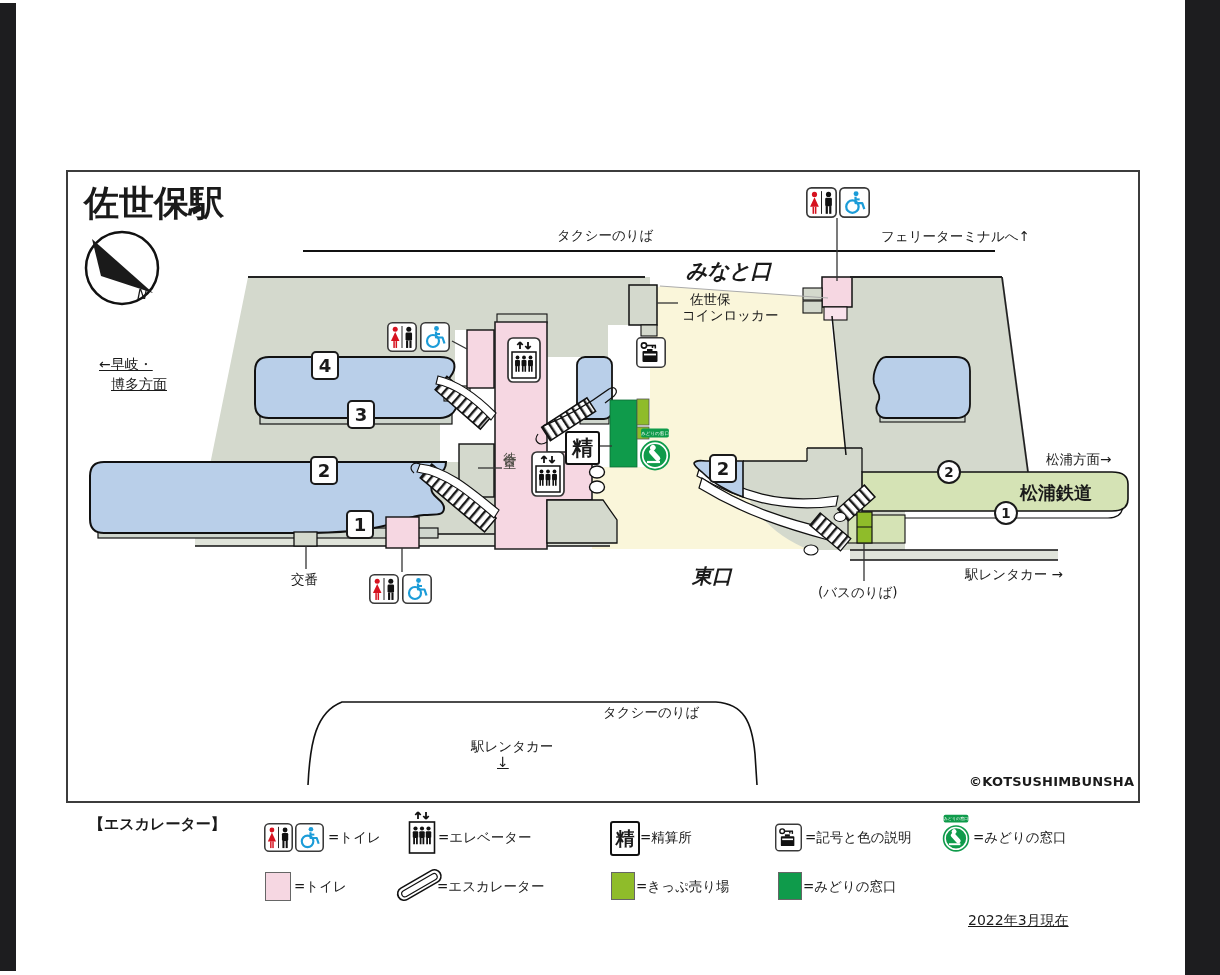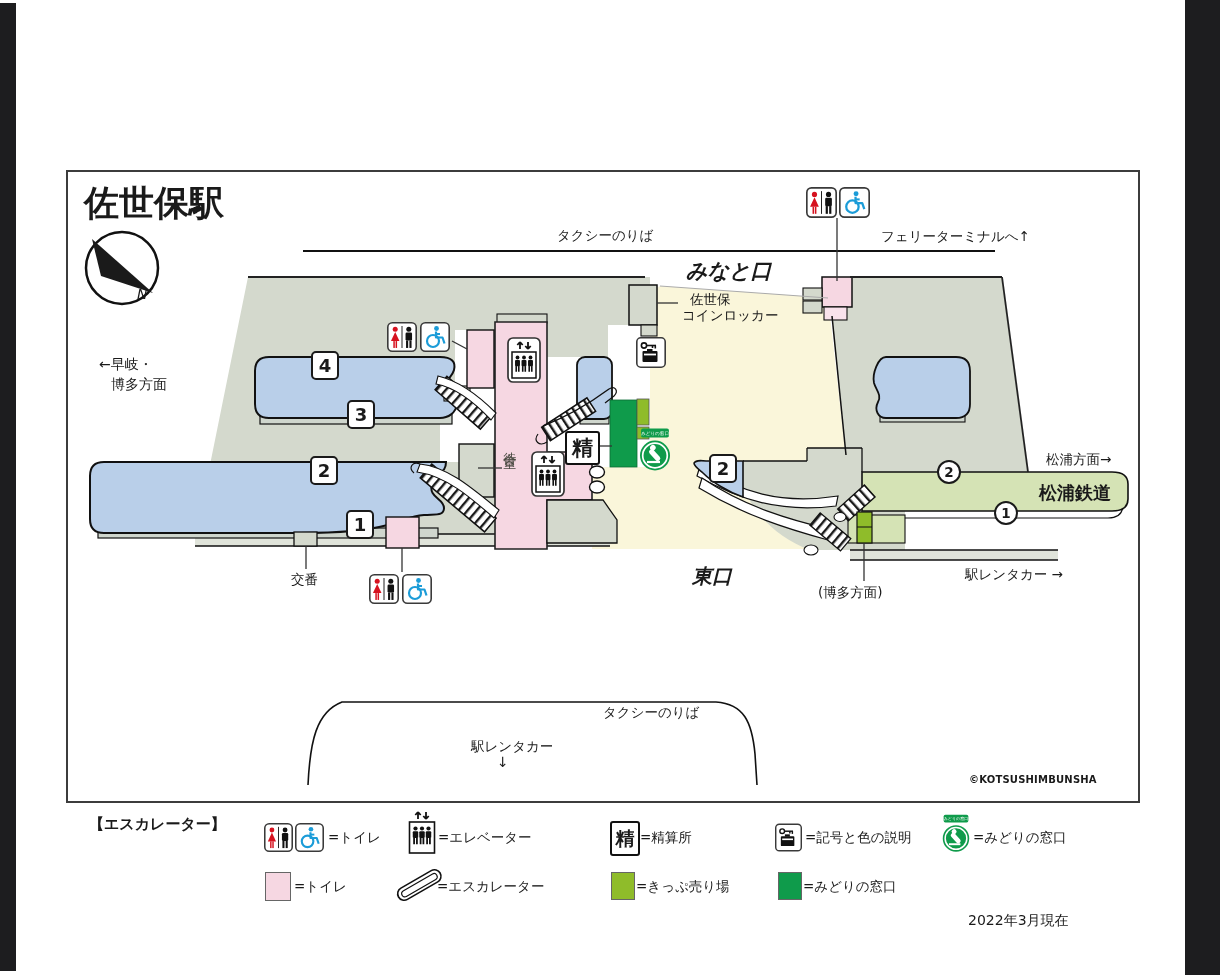--- a/index.html
+++ b/index.html
@@ -3,21 +3,21 @@
 <meta charset="utf-8">
 <style>
   html,body{margin:0;padding:0;background:#fff;}
   #stage{position:relative;width:1220px;height:975px;background:#fff;overflow:hidden;
          font-family:"DejaVu Sans",sans-serif;color:#1a1a1a;}
   .bar{position:absolute;background:#1d1d1f;}
   #frame{position:absolute;left:66px;top:170px;width:1070px;height:629px;border:2px solid #3c3c3c;}
   svg{position:absolute;left:0;top:0;}
   .lbl{position:absolute;white-space:nowrap;line-height:1.18;}
   .t13{font-size:13.5px;}
-  .t14{font-size:14px;}
+  .t14{font-size:14px;text-decoration:underline;}
   .big{font-size:20px;font-weight:bold;font-style:italic;}
   .numbox{position:absolute;width:24px;height:25px;background:#fff;border:2px solid #1a1a1a;border-radius:5px;
           font-weight:bold;font-size:18px;display:flex;align-items:center;justify-content:center;}
   .numcirc{position:absolute;width:20px;height:20px;background:#fff;border:2px solid #1a1a1a;border-radius:50%;
           font-weight:bold;font-size:13.5px;display:flex;align-items:center;justify-content:center;}
   .fare{position:absolute;background:#fff;border:2.2px solid #111;border-radius:3px;
         font-weight:bold;display:flex;align-items:center;justify-content:center;}
   .icon{position:absolute;}
   .sw{position:absolute;border:1px solid #666;}
   .vert{writing-mode:vertical-rl;text-orientation:upright;letter-spacing:2px;}
@@ -178,27 +178,27 @@
   <div class="lbl t14" style="left:111px;top:376px;">博多方面</div>
   <div class="lbl t13" style="left:557px;top:228px;">タクシーのりば</div>
   <div class="lbl t13" style="left:881px;top:229px;">フェリーターミナルへ↑</div>
   <div class="lbl big" style="left:686px;top:259px;font-size:21px;">みなと口</div>
   <div class="lbl t13" style="left:682px;top:292px;margin-left:8px;">佐世保</div>
   <div class="lbl t13" style="left:682px;top:308px;">コインロッカー</div>
   <div class="lbl vert" style="left:502px;top:441px;font-size:13px;color:#4a4a42;">待合室</div>
   <div class="lbl big" style="left:692px;top:565px;">東口</div>
   <div class="lbl t13" style="left:291px;top:572px;">交番</div>
   <div class="lbl t13" style="left:1046px;top:452px;">松浦方面→</div>
-  <div class="lbl" style="left:1020px;top:482px;font-size:18px;font-weight:600;margin-left:19px;">松浦鉄道</div>
-  <div class="lbl t13" style="left:818px;top:585px;">(博多方面)</div>
+  <div class="lbl" style="left:1020px;top:482px;font-size:18px;font-weight:600;">松浦鉄道</div>
+  <div class="lbl t13" style="left:818px;top:585px;">(バスのりば)</div>
   <div class="lbl t13" style="left:965px;top:567px;">駅レンタカー →</div>
   <div class="lbl t13" style="left:603px;top:705px;">タクシーのりば</div>
   <div class="lbl t13" style="left:471px;top:739px;">駅レンタカー</div>
   <div class="lbl t14" style="left:497px;top:754px;">↓</div>
-  <div class="lbl" style="left:969px;top:774px;font-size:10px;font-weight:bold;letter-spacing:0.2px;">©KOTSUSHIMBUNSHA</div>
+  <div class="lbl" style="left:969px;top:774px;font-size:13px;font-weight:bold;letter-spacing:0.2px;">©KOTSUSHIMBUNSHA</div>
 
   <div class="numbox" style="left:311px;top:351px;">4</div>
   <div class="numbox" style="left:347px;top:400px;">3</div>
   <div class="numbox" style="left:310px;top:456px;">2</div>
   <div class="numbox" style="left:346px;top:510px;">1</div>
   <div class="numbox" style="left:709px;top:454px;">2</div>
   <div class="numcirc" style="left:937px;top:460px;">2</div>
   <div class="numcirc" style="left:994px;top:501px;">1</div>
 
   <div class="fare" style="left:565px;top:431px;width:31px;height:30px;font-size:21px;">精</div>

